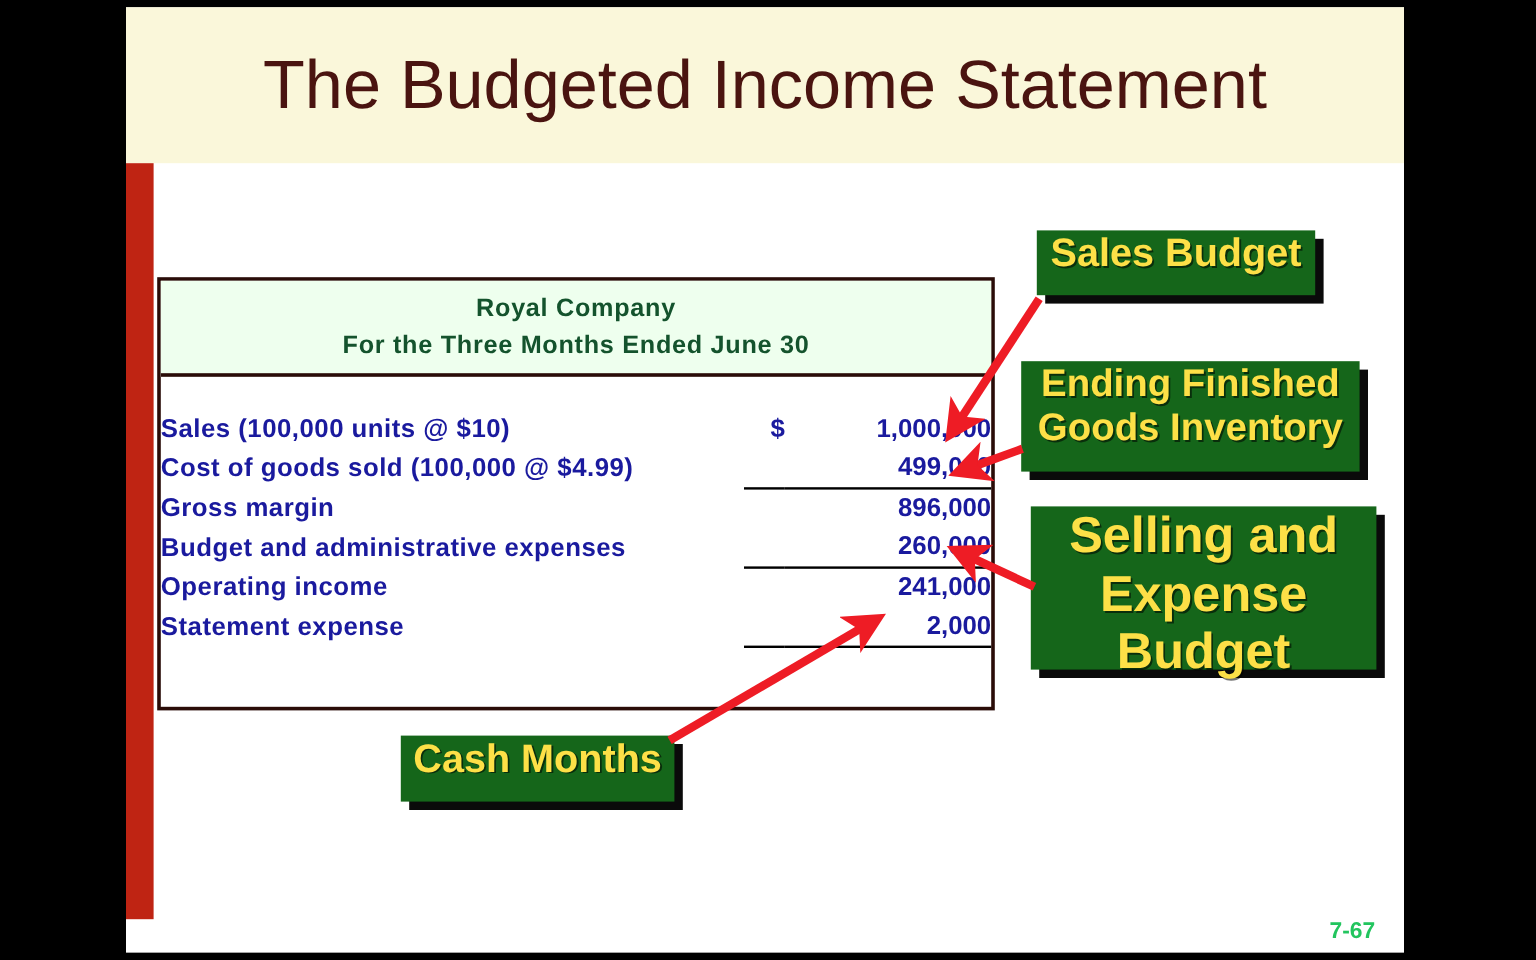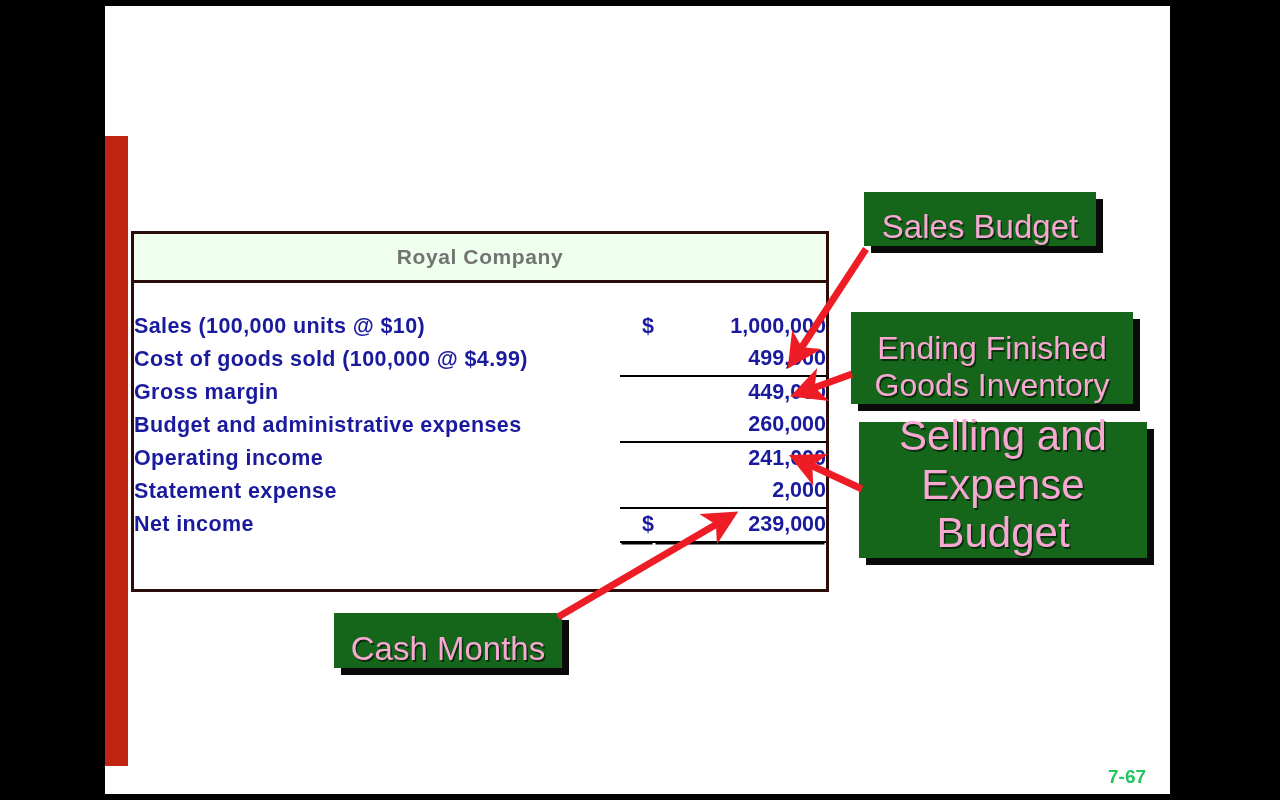--- a/index.html
+++ b/index.html
@@ -78,21 +78,21 @@
   .stmt-header {
     background: #eeffee;
     border-bottom: 3px solid #2a0c08;
     padding: 8px 0 7px 0;
     text-align: center;
   }
   .stmt-header-line {
     font-family: "Liberation Sans", sans-serif;
     font-size: 21px;
     font-weight: bold;
-    color: #737373;
+    color: #14532d;
     line-height: 1.47;
     letter-spacing: 0.6px;
     white-space: nowrap;
   }
 
   .stmt-body {
     padding: 28px 0 0 0;
   }
   table.stmt {
     width: 100%;
@@ -130,38 +130,38 @@
   tr.rule-double td.cur,
   tr.rule-double td.amt {
     border-bottom: 2.5px double #000000;
     box-shadow: 0 4px 0 -1.5px #000000;
   }
 
   
   .callout {
     position: absolute;
     background: #15661a;
-    color: #f9a8d4;
-    font-family: "Liberation Sans", sans-serif;
-    font-weight: 400;
+    color: #fde047;
+    font-family: "Liberation Sans", sans-serif;
+    font-weight: 700;
     display: flex;
-    align-items: flex-end;
+    align-items: flex-start;
     justify-content: center;
     text-align: center;
     box-shadow: 7px 7px 0 0 #0a0a0a;
     line-height: 1.16;
     text-shadow: 1.5px 1.5px 0 rgba(0,0,0,0.55);
   }
   #callout-sales-budget {
     left: 864px; top: 192px;
     width: 232px; height: 54px;
     font-size: 33px;
   }
   #callout-ending-fg {
-    left: 851px; top: 312px;
+    left: 851px; top: 301px;
     width: 282px; height: 92px;
     font-size: 32px;
   }
   #callout-selling-admin {
     left: 859px; top: 422px;
     width: 288px; height: 136px;
     font-size: 42px;
   }
   #callout-cash-budget {
     left: 334px; top: 613px;
@@ -200,64 +200,63 @@
 </style>
 </head>
 <body>
 
 <div id="stage">
 
   <div class="slide-canvas"></div>
   <div class="strip-top"></div>
   <div class="strip-bottom"></div>
 
+  <div class="title-band">
+    <div class="title-text">The Budgeted Income Statement</div>
+  </div>
 
   <div class="accent-bar"></div>
 
   <div class="stmt-box">
     <div class="stmt-header">
       <div class="stmt-header-line">Royal Company</div>
+      <div class="stmt-header-line">For the Three Months Ended June 30</div>
     </div>
     <div class="stmt-body">
       <table class="stmt">
         <tbody>
           <tr>
             <td class="lbl">Sales (100,000 units @ $10)</td>
             <td class="cur">$</td>
             <td class="amt">1,000,000</td>
           </tr>
           <tr class="rule-single">
             <td class="lbl">Cost of goods sold (100,000 @ $4.99)</td>
             <td class="cur"></td>
             <td class="amt">499,000</td>
           </tr>
           <tr>
             <td class="lbl">Gross margin</td>
             <td class="cur"></td>
-            <td class="amt">449,000</td>
+            <td class="amt">896,000</td>
           </tr>
           <tr class="rule-single">
             <td class="lbl">Budget and administrative expenses</td>
             <td class="cur"></td>
             <td class="amt">260,000</td>
           </tr>
           <tr>
             <td class="lbl">Operating income</td>
             <td class="cur"></td>
             <td class="amt">241,000</td>
           </tr>
           <tr class="rule-single">
             <td class="lbl">Statement expense</td>
             <td class="cur"></td>
             <td class="amt">2,000</td>
-          </tr>
-          <tr class="rule-double">
-            <td class="lbl">Net income</td>
-            <td class="cur">$</td>
-            <td class="amt">239,000</td>
           </tr>
         </tbody>
       </table>
     </div>
   </div>
 
   <div class="callout" id="callout-sales-budget">
     <span>Sales Budget</span>
   </div>
 

